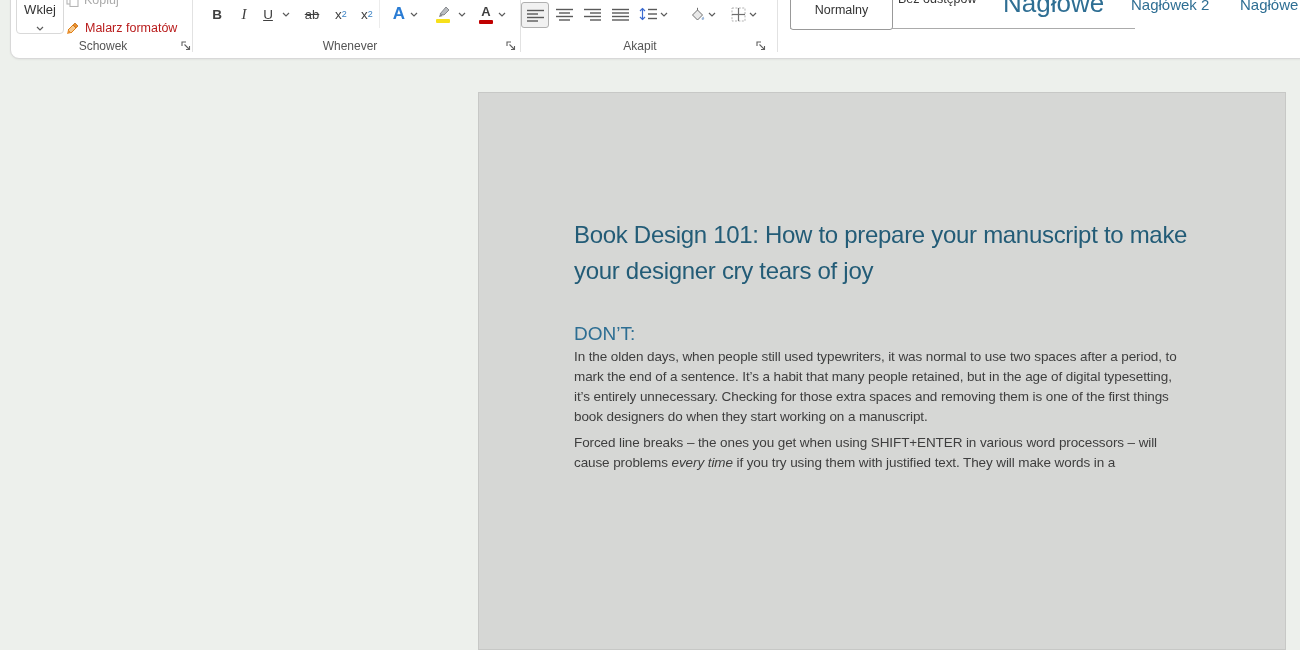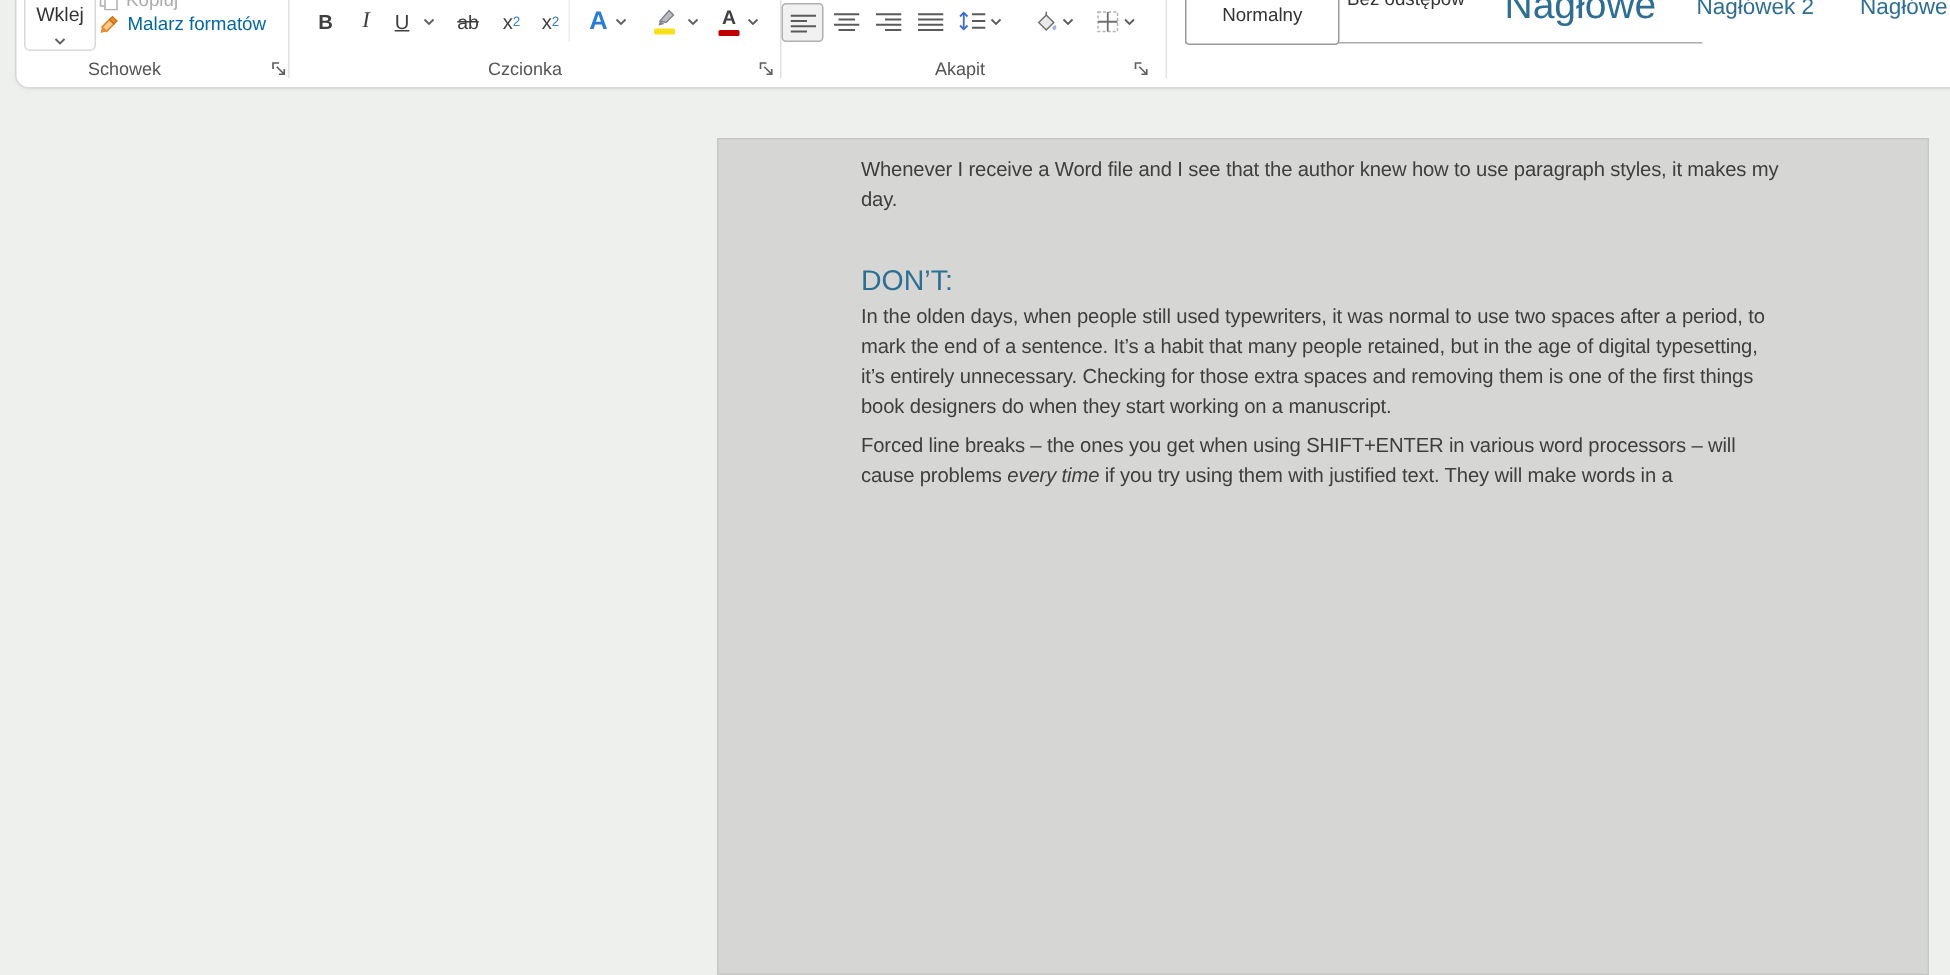--- a/index.html
+++ b/index.html
@@ -19,21 +19,21 @@
     color:#3f3f3f;font-size:13.5px;border-radius:3px;cursor:pointer;}
   .rbtn.active{border:1px solid #b0b0b0;background:#f1f1f1;}
 
   
   .paste-btn{left:16px;top:-20px;width:46px;height:52px;border:1px solid #d9d9d9;
     border-radius:4px;text-align:center;cursor:pointer;}
   .paste-btn .lbl{display:block;margin-top:21px;font-size:13px;color:#333;}
   .small-row{left:66px;display:flex;align-items:center;gap:5px;font-size:12.5px;
     cursor:pointer;white-space:nowrap;}
   .copy-row{top:-7px;color:#ababab;}
-  .fp-row{top:9px;color:#0369a1;}
+  .fp-row{top:21px;color:#b91c1c;}
 
   
   .g-bold{font-weight:bold;}
   .g-italic{font-style:italic;font-family:"Liberation Serif",serif;font-size:15px;}
   .g-underline{text-decoration:underline;}
   .g-strike{text-decoration:line-through;font-size:13px;}
   .sub2{font-size:9px;color:#3b82c4;vertical-align:sub;}
   .sup2{font-size:9px;color:#3b82c4;vertical-align:super;}
   .g-effects{color:#2a7cd4;font-weight:bold;font-size:17px;}
   .colorbtn{flex-direction:column;gap:1px;}
@@ -81,21 +81,21 @@
   <span>Kopiuj</span>
 </div>
 <div class="abs small-row fp-row">
   <svg width="14" height="14" viewBox="0 0 14 14">
     <path d="M2 9 L7 4 L10 7 L5 12 Z" fill="#f6c98f" stroke="#e07f13" stroke-width="1"></path>
     <path d="M7 4 L9 2 L12 5 L10 7 Z" fill="#e98f2e" stroke="#c96f10" stroke-width="0.8"></path>
     <path d="M2 9 L1 13 L5 12 Z" fill="#e98f2e"></path>
   </svg>
   <span>Malarz formatów</span>
 </div>
-<div class="abs group-label" style="left:28px;width:110px;">Schowek</div>
+<div class="abs group-label" style="left:48px;width:110px;">Schowek</div>
 <svg class="abs launcher" style="left:180px;" viewBox="0 0 12 12">
   <path d="M2 6 V2 H6" fill="none" stroke="#5f5f5f" stroke-width="1.1"></path>
   <path d="M4.5 4.5 L9.5 9.5 M9.5 6 V9.5 H6" fill="none" stroke="#5f5f5f" stroke-width="1.1"></path>
 </svg>
 
 <div class="abs vsep" style="left:192px;"></div>
 
 <div class="abs rbtn g-bold" style="left:206px;width:22px;">B</div>
 <div class="abs rbtn g-italic" style="left:234px;width:20px;">I</div>
 <div class="abs rbtn g-underline" style="left:258px;width:20px;">U</div>
@@ -126,21 +126,21 @@
 <svg class="abs chev" style="left:458px;top:12px;" viewBox="0 0 8 5">
     <polyline points="1,1 4,4 7,1" fill="none" stroke="#5c5c5c" stroke-width="1.2"></polyline>
   </svg>
 <div class="abs rbtn colorbtn" style="left:476px;width:20px;font-size:13px;font-weight:bold;">
   <span>A</span>
   <span class="bar" style="background:#c00000;"></span>
 </div>
 <svg class="abs chev" style="left:498px;top:12px;" viewBox="0 0 8 5">
     <polyline points="1,1 4,4 7,1" fill="none" stroke="#5c5c5c" stroke-width="1.2"></polyline>
   </svg>
-<div class="abs group-label" style="left:280px;width:140px;">Czcionka</div>
+<div class="abs group-label" style="left:280px;width:140px;">Whenever</div>
 <svg class="abs launcher" style="left:505px;" viewBox="0 0 12 12">
   <path d="M2 6 V2 H6" fill="none" stroke="#5f5f5f" stroke-width="1.1"></path>
   <path d="M4.5 4.5 L9.5 9.5 M9.5 6 V9.5 H6" fill="none" stroke="#5f5f5f" stroke-width="1.1"></path>
 </svg>
 
 <div class="abs vsep" style="left:520px;"></div>
 
 <div class="abs rbtn active" style="left:521px;width:26px;">
   <svg width="17" height="13" viewBox="0 0 17 13">
     <g stroke="#5a5a5a" stroke-width="1.4">
@@ -230,18 +230,18 @@
 <div class="abs style-normal">
   <span class="lbl">Normalny</span>
 </div>
 <div class="abs style-item" style="left:898px;top:-8px;font-size:12.5px;color:#333;">Bez odstępów</div>
 <div class="abs style-item" style="left:1003px;top:-12px;font-size:26px;color:#2e6e93;">Nagłówe</div>
 <div class="abs style-item" style="left:1131px;top:-4px;font-size:15px;color:#2e6e93;">Nagłówek 2</div>
 <div class="abs style-item" style="left:1240px;top:-4px;font-size:15px;color:#2e6e93;">Nagłówe</div>
 
 <div class="abs page">
   <div class="doc">
-    <p class="p1">Whenever I receive a Word file and I see that the author knew how to use paragraph styles, it makes my day.</p>
+    <div class="doc-title">Book Design 101: How to prepare your manuscript to make your designer cry tears of joy</div>
     <div class="h1">DON’T:</div>
     <p>In the olden days, when people still used typewriters, it was normal to use two spaces after a period, to mark the end of a sentence. It’s a habit that many people retained, but in the age of digital typesetting, it’s entirely unnecessary. Checking for those extra spaces and removing them is one of the first things book designers do when they start working on a manuscript.</p>
     <p class="p4"><span>Forced line breaks – the ones you get when using SHIFT+ENTER in various word processors – will cause problems </span><em>every time</em><span> if you try using them with justified text. They will make words in a</span></p>
   </div>
 </div>
 
 </body></html>

